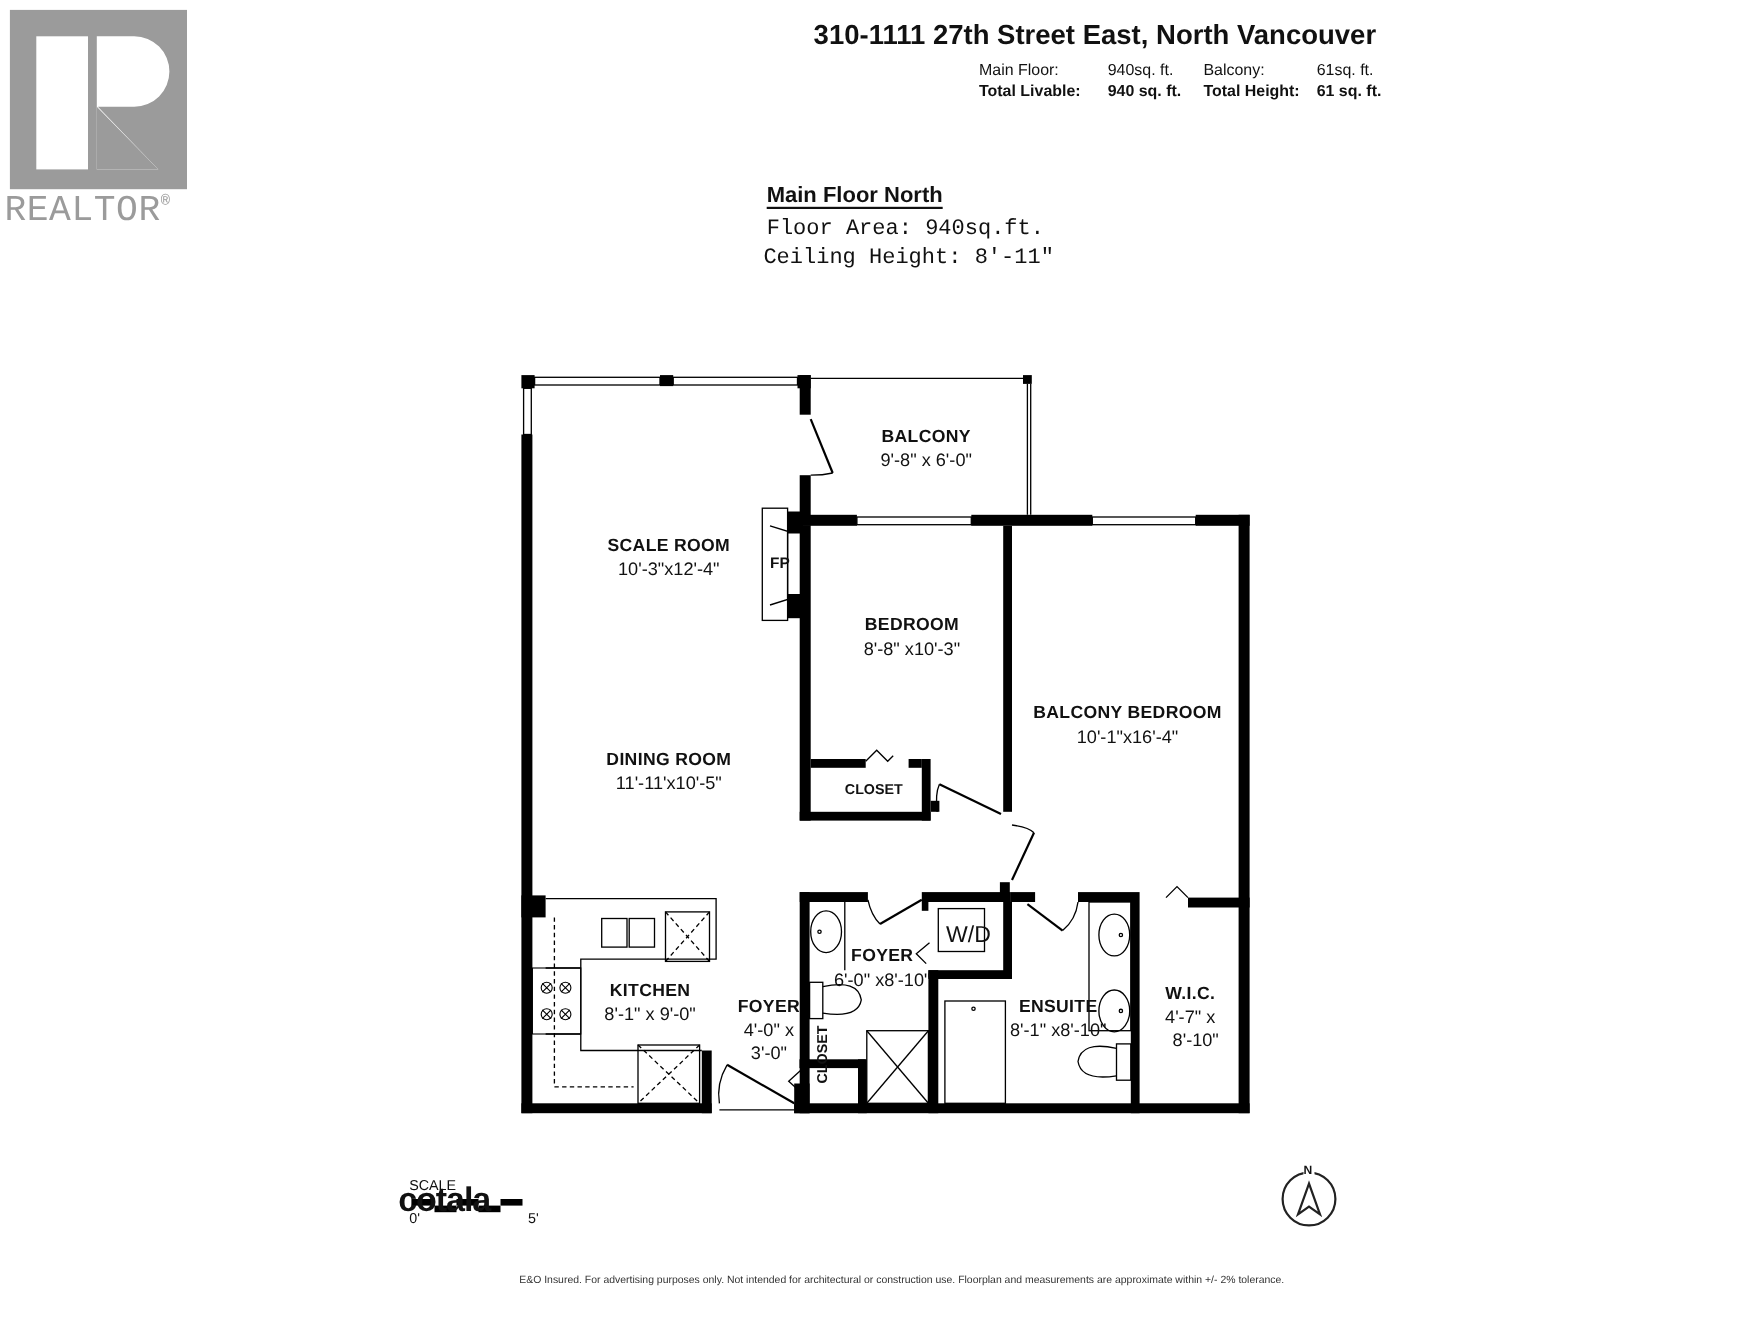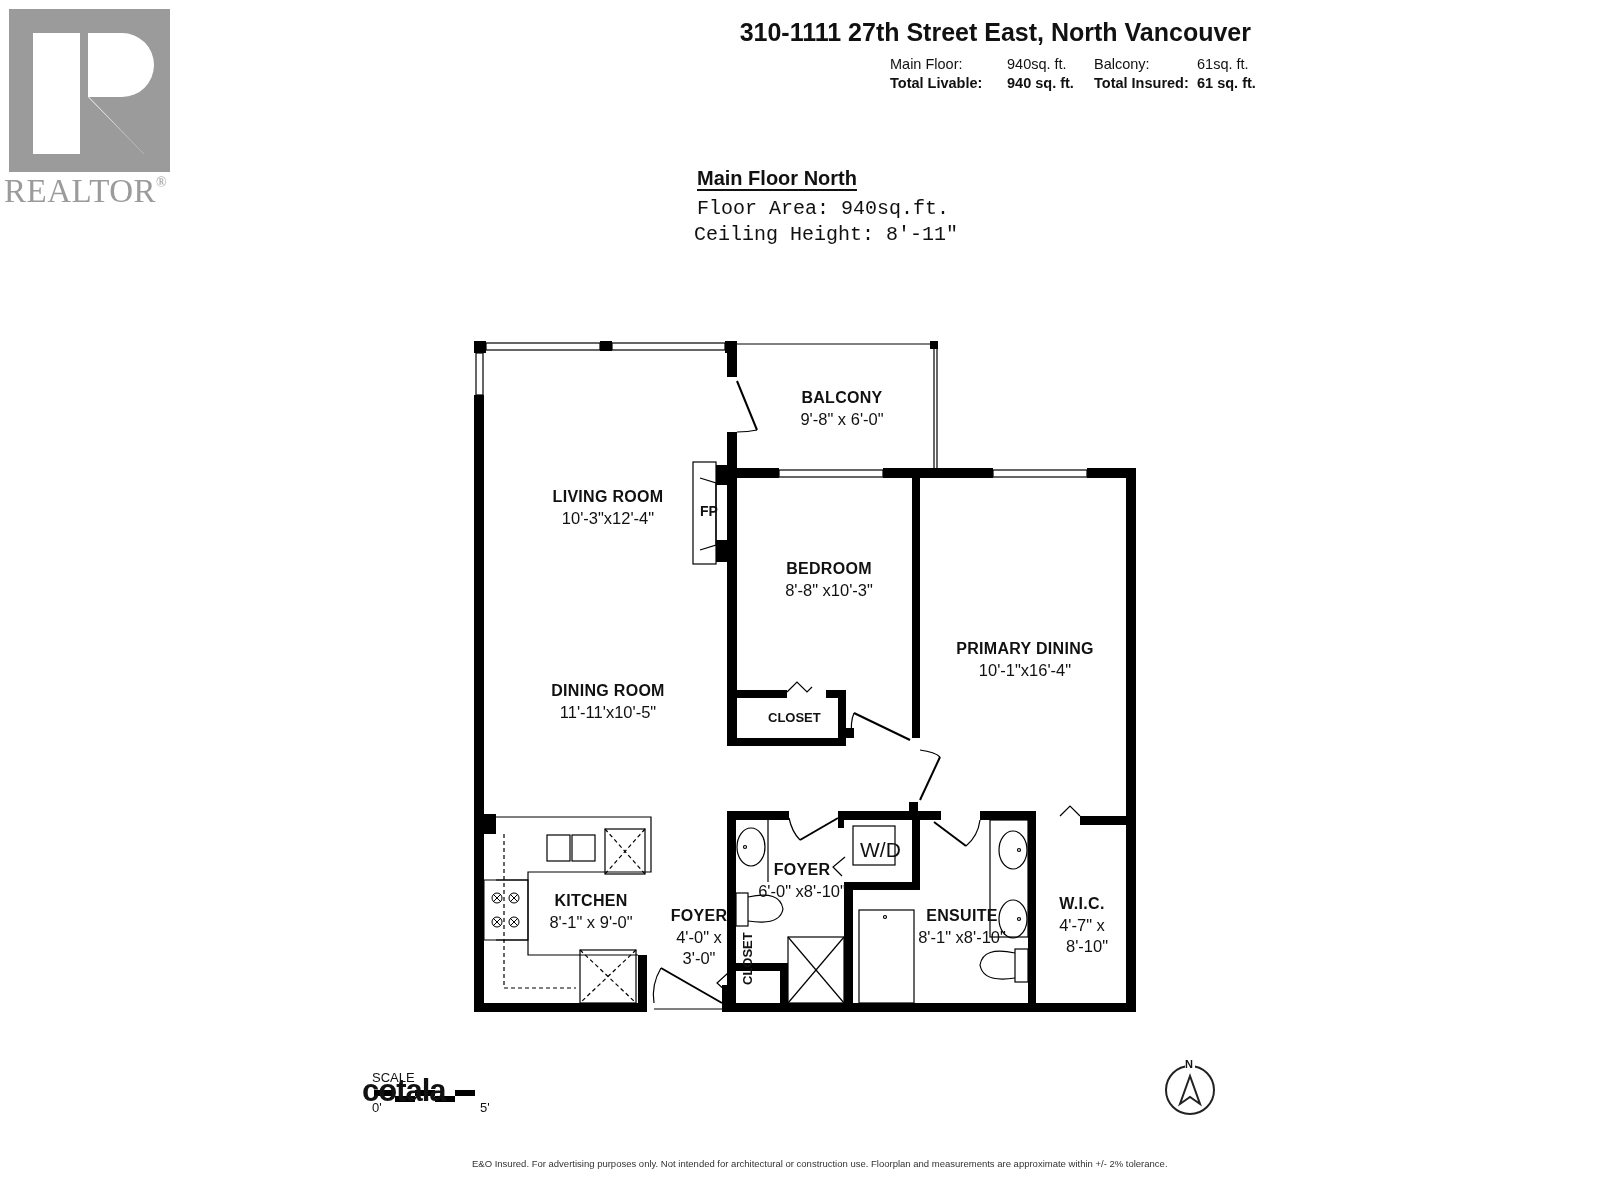--- a/index.html
+++ b/index.html
@@ -3,21 +3,21 @@
 <meta charset="utf-8">
 <style>
   html, body { margin: 0; padding: 0; background: #ffffff; }
   body { width: 1600px; height: 1200px; position: relative; overflow: hidden;
          font-family: "DejaVu Sans", "Liberation Sans", sans-serif; color: #111; }
   .abs { position: absolute; }
 
   
   .logo-box { left: 9px; top: 9px; width: 161px; height: 163px; background: #9b9b9b; }
   .logo-text { left: 4px; top: 173px; font-size: 33px; color: #9b9b9b; letter-spacing: 0.5px;
-               font-family: Liberation Serif, serif; }
+               font-family: Liberation Mono, monospace; }
   .logo-reg { font-size: 14px; vertical-align: top; position: relative; top: 2px; }
 
   
   .title { right: 349px; top: 18px; font-size: 25px; font-weight: bold; white-space: nowrap;
            font-family: "Liberation Sans", sans-serif; }
   .stats { left: 890px; top: 56px; font-size: 14.5px; font-family: "Liberation Sans", sans-serif; }
   .stats table { border-collapse: collapse; }
   .stats td { padding: 0 0 3px 0; white-space: nowrap; }
   .stats .c1 { width: 117px; }
   .stats .c2 { width: 87px; }
@@ -66,21 +66,21 @@
     <tbody>
         <tr>
       <td class="c1">Main Floor:</td>
       <td class="c2">940sq. ft.</td>
       <td class="c3">Balcony:</td>
       <td>61sq. ft.</td>
     </tr>
     <tr class="bold">
       <td class="c1">Total Livable:</td>
       <td class="c2">940 sq. ft.</td>
-      <td class="c3">Total Insured:</td>
+      <td class="c3">Total Height:</td>
       <td>61 sq. ft.</td>
     </tr>
   </tbody>
     </table>
 </div>
 
 <div class="abs plan-head">
   <div class="plan-title">Main Floor North</div>
   <div class="plan-line" style="margin-top:6px">Floor Area: 940sq.ft.</div>
   <div class="plan-line" style="margin-left:-3px">Ceiling Height: 8'-11"</div>
@@ -258,29 +258,29 @@
   <rect x="1185" y="1062" width="10" height="8" fill="#fff"></rect>
 </svg>
 
 <div class="abs" style="left:1185px;top:1058px;font-size:11px;font-weight:bold;font-family:'Liberation Sans',sans-serif;">N</div>
 
 <div class="room" style="left:842px;top:389px">
   <div class="name">BALCONY</div>
   <div class="dim">9'-8" x 6'-0"</div>
 </div>
 <div class="room" style="left:608px;top:488px">
-  <div class="name">LIVING ROOM</div>
+  <div class="name">SCALE ROOM</div>
   <div class="dim">10'-3"x12'-4"</div>
 </div>
 <div class="room" style="left:829px;top:560px">
   <div class="name">BEDROOM</div>
   <div class="dim">8'-8" x10'-3"</div>
 </div>
 <div class="room" style="left:1025px;top:640px">
-  <div class="name">PRIMARY DINING</div>
+  <div class="name">BALCONY BEDROOM</div>
   <div class="dim">10'-1"x16'-4"</div>
 </div>
 <div class="room" style="left:608px;top:682px">
   <div class="name">DINING ROOM</div>
   <div class="dim">11'-11'x10'-5"</div>
 </div>
 <div class="room" style="left:591px;top:892px">
   <div class="name">KITCHEN</div>
   <div class="dim">8'-1" x 9'-0"</div>
 </div>

